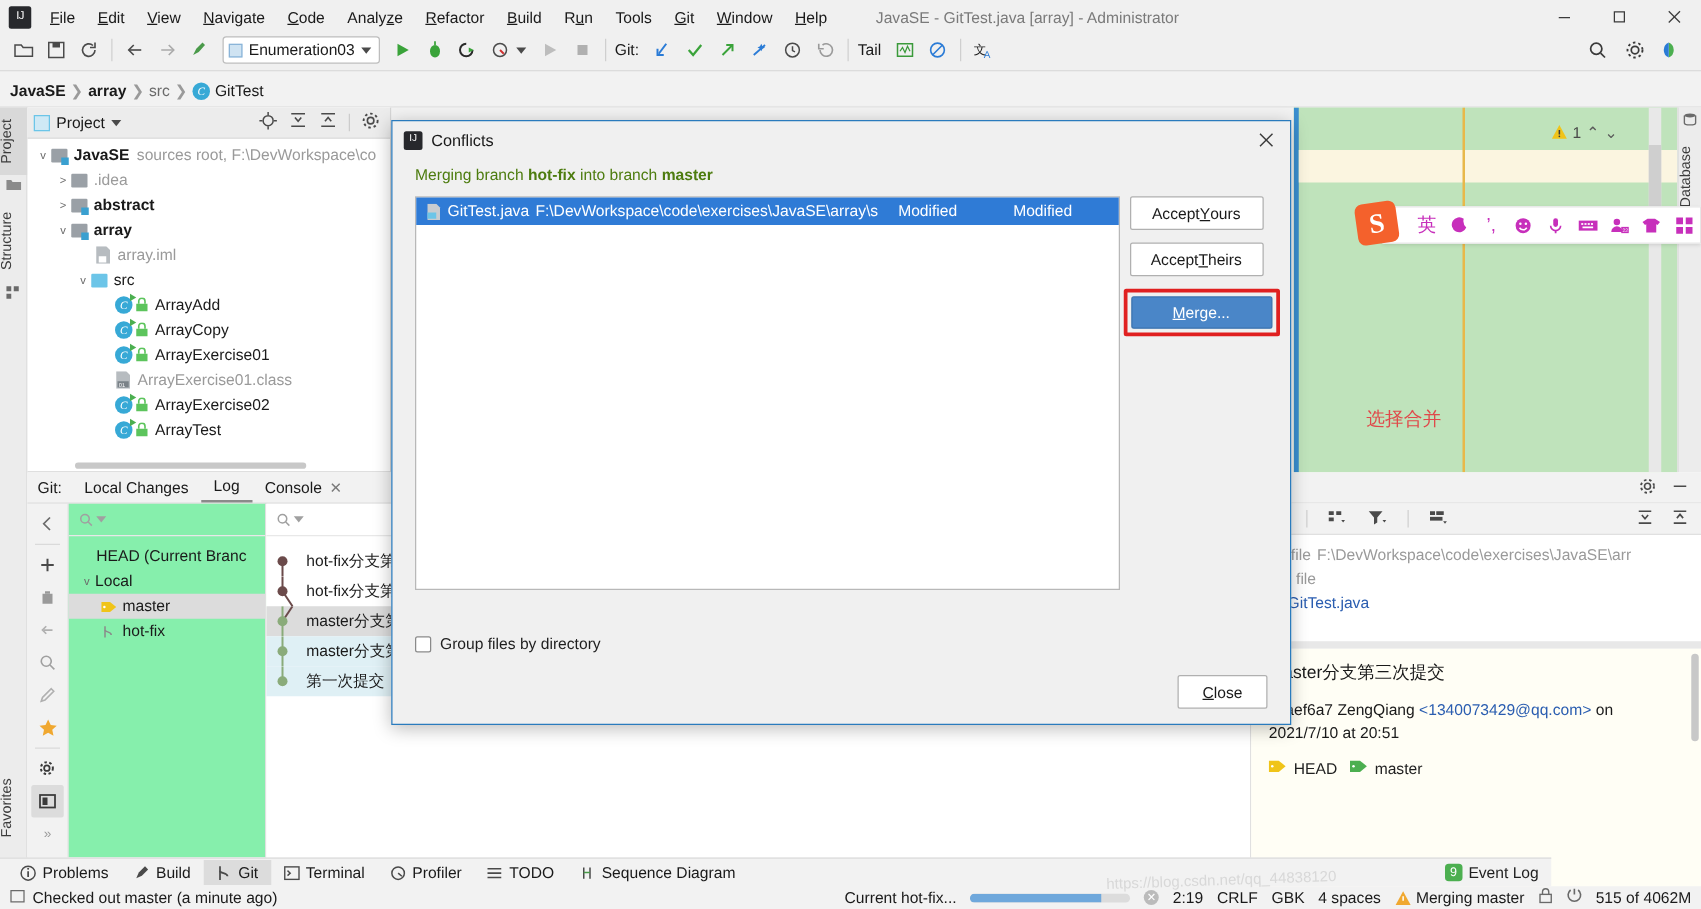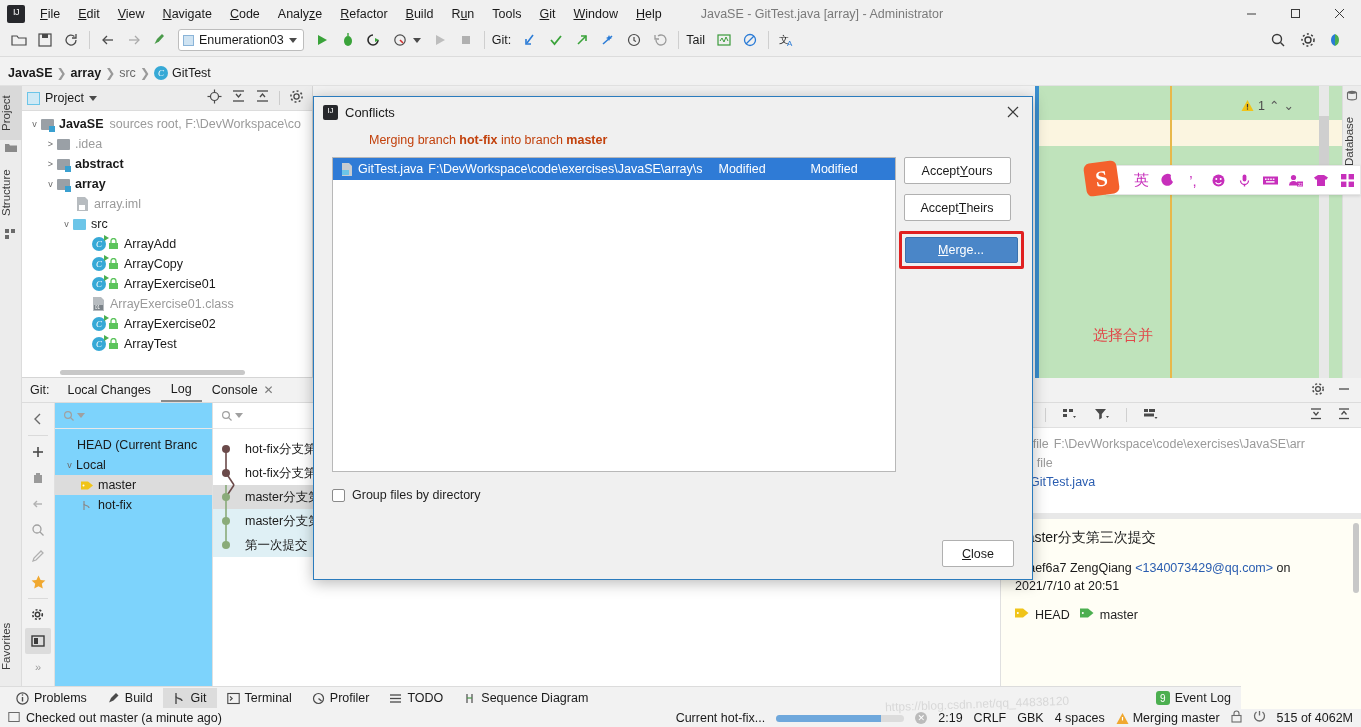--- a/index.html
+++ b/index.html
@@ -136,21 +136,21 @@
 
   .git-body{position:absolute;left:0;top:25px;width:1339px;height:283px;display:flex;}
   .git-vtool{
     width:33px;background:#f2f2f2;border-right:1px solid #e0e0e0;
     display:flex;flex-direction:column;align-items:center;padding-top:3px;gap:0;
   }
   .gv{width:26px;height:26px;display:flex;align-items:center;justify-content:center;color:#8a8a8a;}
   .gv.sep{height:1px;width:20px;background:#dadada;margin:3px 0;}
   .gv.sel{background:#dcdcdc;border-radius:2px;}
 
-  .branch-col{width:158px;border-right:1px solid #e0e0e0;background:#7dd3fc;position:relative;}
+  .branch-col{width:158px;border-right:1px solid #e0e0e0;background:#86efac;position:relative;}
   .searchbar{height:26px;border-bottom:1px solid #e8e8e8;display:flex;align-items:center;padding-left:8px;}
   .mag{width:12px;height:12px;}
   .brow{height:20px;display:flex;align-items:center;padding-left:8px;font-size:12.5px;white-space:nowrap;}
   .brow.sel{background:#dcdcdc;}
   .tag-ic{width:12px;height:11px;margin-right:5px;flex:none;}
 
   .loglist{flex:1;position:relative;background:#fff;overflow:hidden;}
   .logsearch{height:26px;border-bottom:1px solid #e8e8e8;display:flex;align-items:center;padding-left:8px;background:#fff;}
   .graphrow{height:24px;display:flex;align-items:center;position:relative;font-size:12.5px;}
   .graphrow.selrow{background:#dcdcdc;}
@@ -232,21 +232,21 @@
   
   .dlg{
     position:absolute;left:313px;top:96px;width:720px;height:484px;background:#f0f0f0;
     border:1px solid #2a7bbd;box-shadow:0 3px 14px rgba(0,0,0,.28);
   }
   .dlg-title{height:30px;display:flex;align-items:center;padding:0 6px 0 9px;gap:7px;}
   .dlg-ico{width:15px;height:15px;background:#27282c;border-radius:2px;position:relative;flex:none;}
   .dlg-ico:after{content:"IJ";position:absolute;left:0;right:0;top:1px;text-align:center;font-size:8px;color:#fff;}
   .dlg-name{font-size:13px;color:#1a1a1a;}
   .dlg-close{margin-left:auto;width:26px;height:26px;display:flex;align-items:center;justify-content:center;color:#3a3a3a;}
-  .dlg-sub{padding:6px 18px 10px 18px;font-size:12.5px;color:#c2410c;margin-left:37px;}
+  .dlg-sub{padding:6px 18px 10px 18px;font-size:12.5px;color:#4d7c0f;}
   .dlg-sub b{font-weight:bold;}
   .dlg-main{display:flex;padding:0 12px 0 18px;gap:8px;}
   .table-wrap{width:585px;height:315px;background:#fff;border:1px solid #b8b8b8;}
   .thead{height:22px;background:#f2f2f2;border-bottom:1px solid #c8c8c8;display:flex;align-items:center;font-size:12.5px;}
   .th{padding:0 8px;height:22px;display:flex;align-items:center;}
   .th.name{flex:1;}
   .th.col{width:92px;border-left:1px solid #d2d2d2;justify-content:flex-start;}
   .trow2{height:22px;display:flex;align-items:center;background:#2f7bd6;color:#fff;font-size:12.5px;}
   .td{padding:0 8px;display:flex;align-items:center;gap:5px;white-space:nowrap;}
   .td.name{flex:1;}
@@ -255,21 +255,21 @@
   .btn{
     width:107px;height:27px;background:#fff;border:1px solid #b0b0b0;border-radius:2px;
     font-size:12.5px;color:#1a1a1a;display:flex;align-items:center;justify-content:center;cursor:default;
   }
   .btn u{text-decoration:underline;}
   .btn.primary{background:#4a86c8;border:1px solid #3a72ae;color:#fff;}
   .merge-wrap{
     border:3px solid #e02020;padding:3px;display:inline-block;border-radius:2px;margin-left:-5px;
   }
   .merge-wrap .btn{width:113px;height:26px;}
-  .dlg-check{display:flex;align-items:center;gap:7px;padding:16px 0 0 18px;font-size:12.5px;}
+  .dlg-check{display:flex;align-items:center;gap:7px;padding:16px 0 0 18px;font-size:12.5px;margin-top:20px;}
   .cbx{width:13px;height:13px;border:1px solid #8a8a8a;background:#fff;border-radius:2px;}
   .dlg-footer{position:absolute;right:18px;bottom:12px;}
   .btn.close{width:72px;height:27px;}
 </style>
 </head>
 <body>
 
 <div id="app">
 
   <div class="titlebar">

